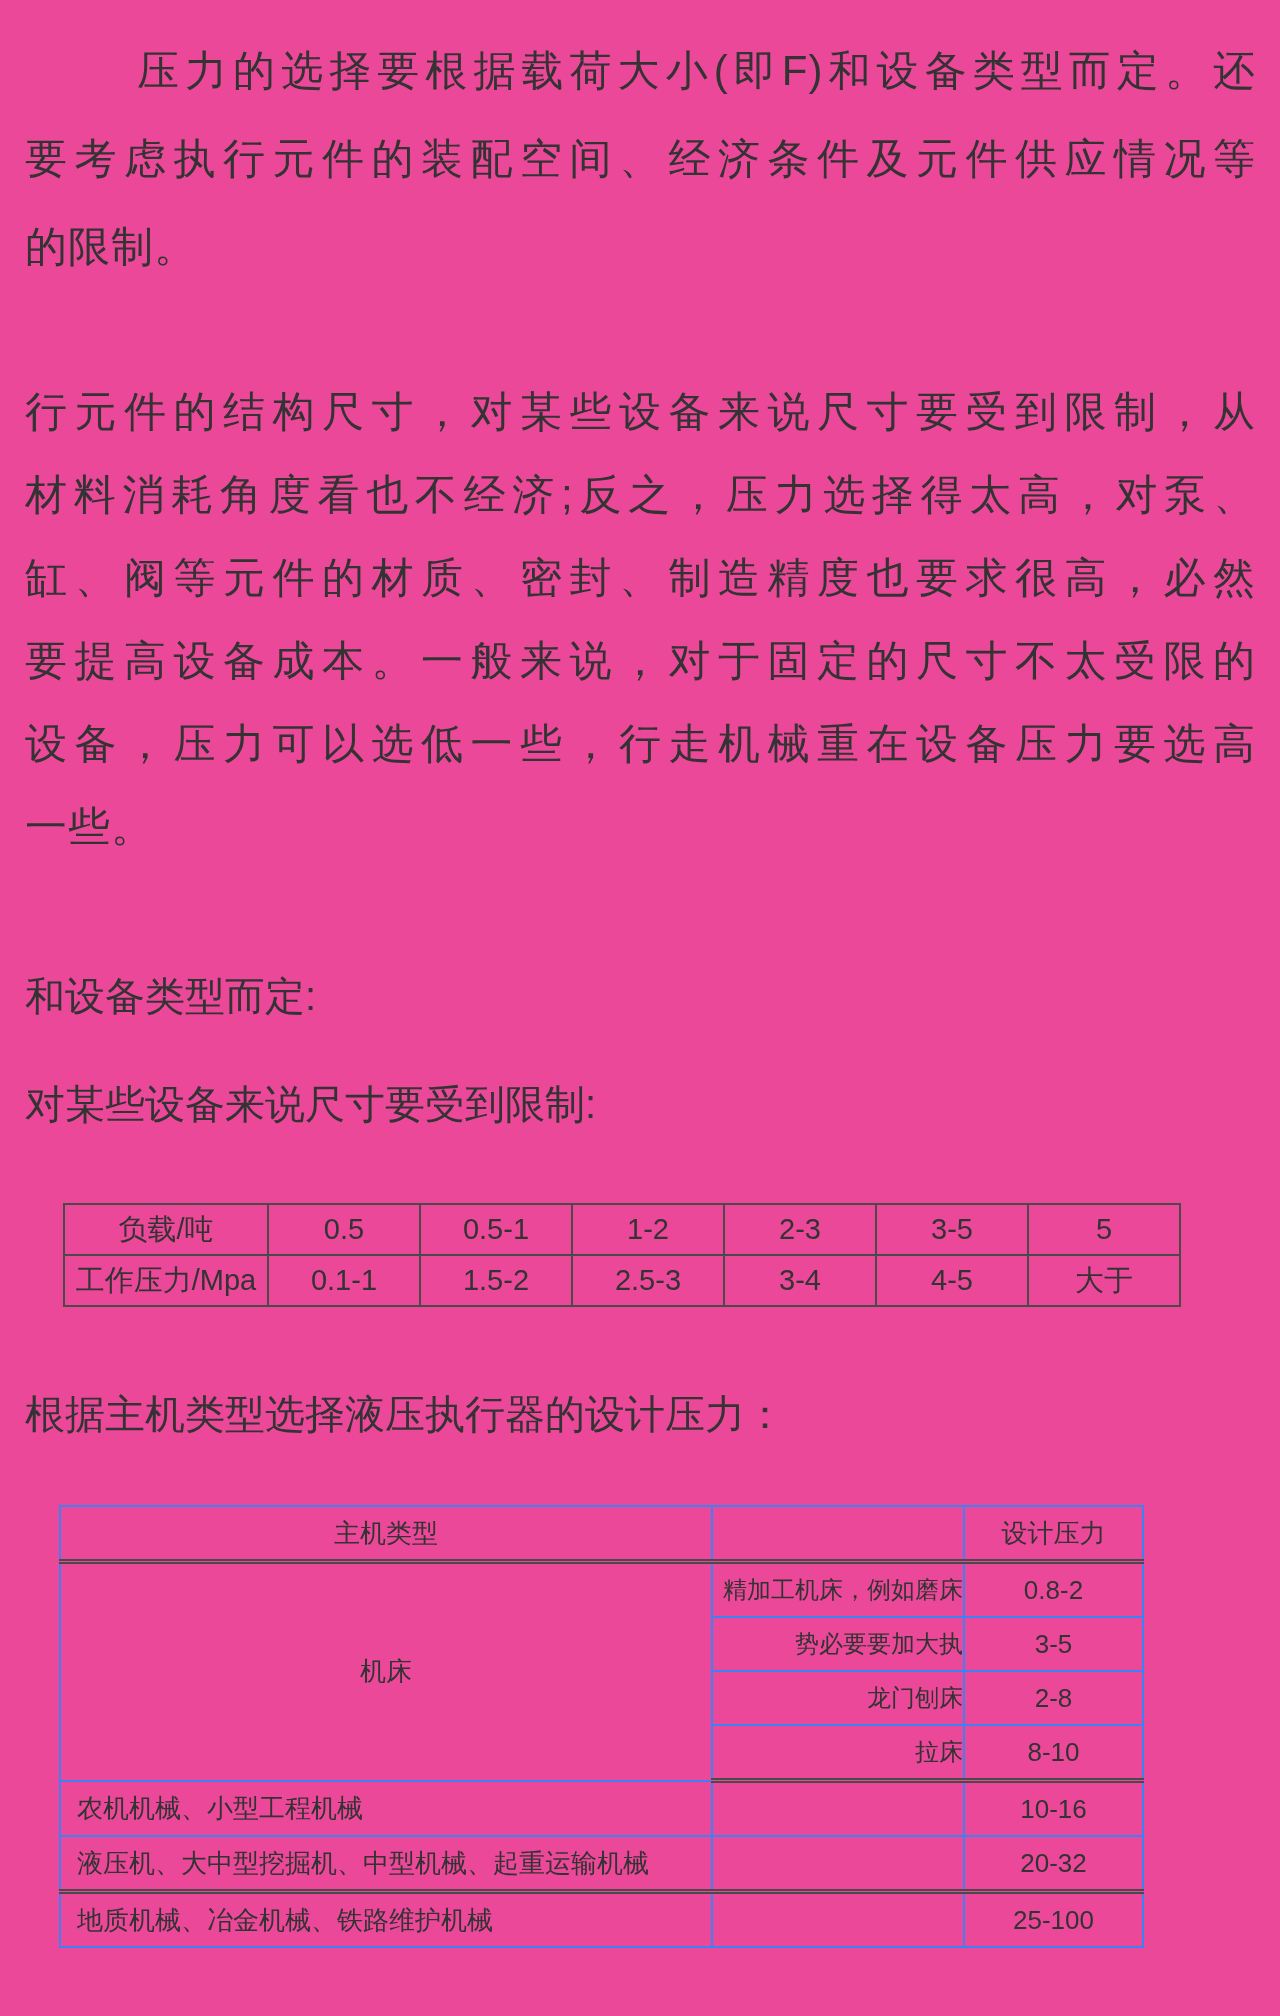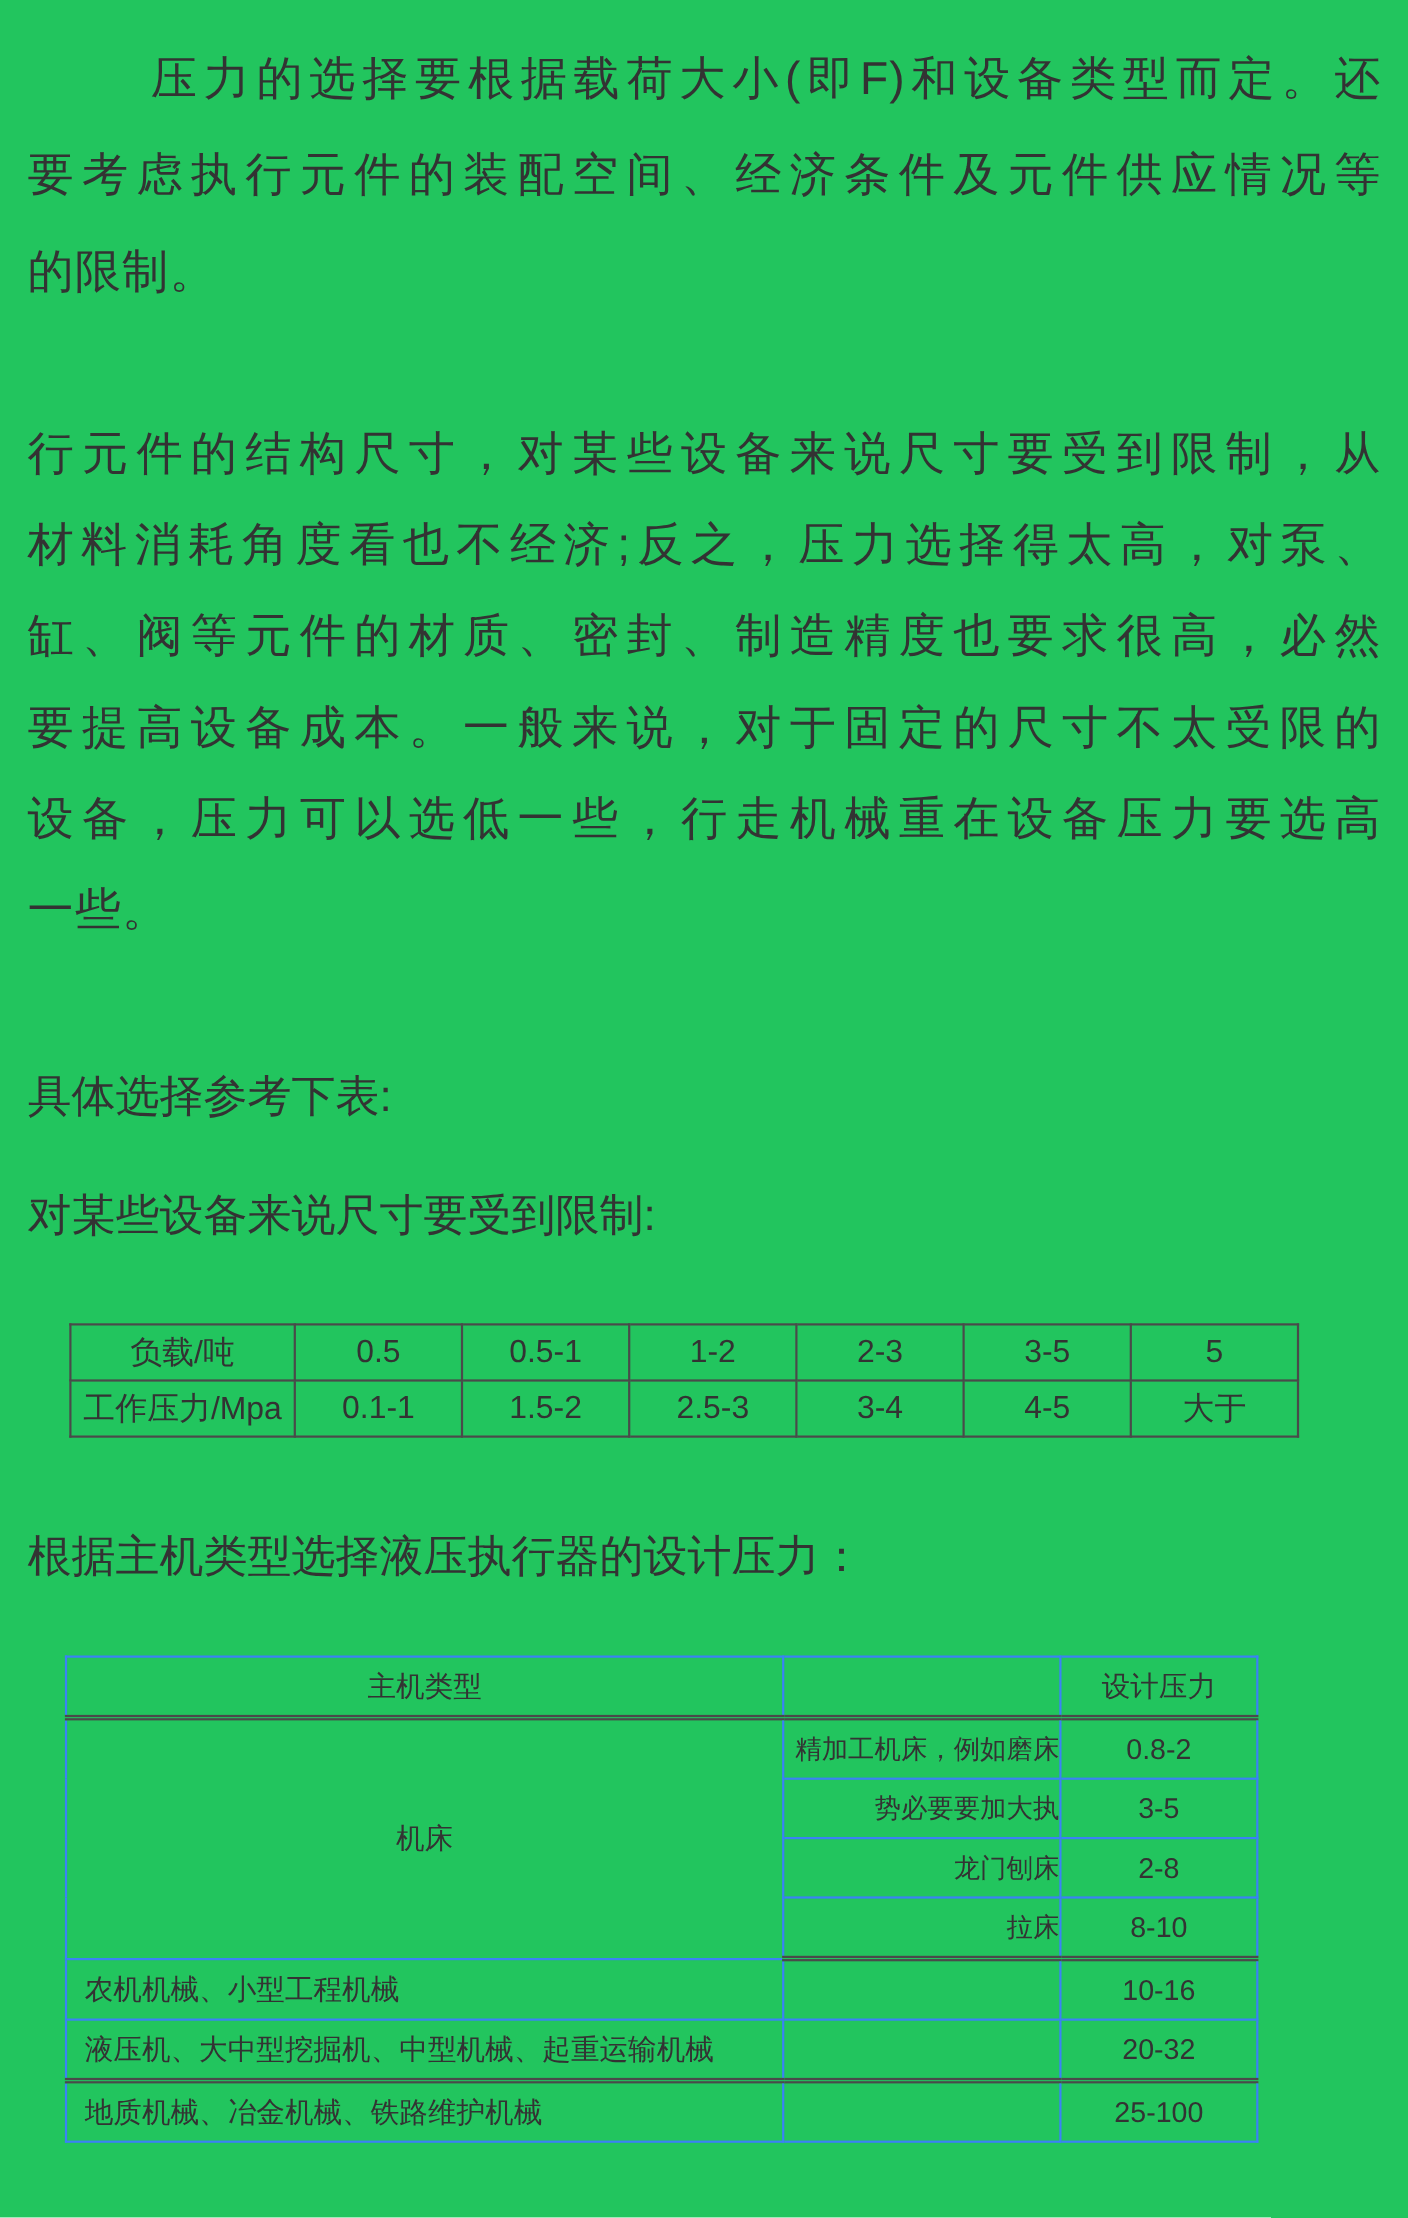--- a/index.html
+++ b/index.html
@@ -1,20 +1,20 @@
 <!DOCTYPE html>
 <html><head>
 <meta charset="utf-8">
 <style>
   html,body{margin:0;padding:0;background:#ffffff;}
   .page{
     position:relative;
     width:1280px;
     height:2016px;
-    background:#22c55e;
+    background:#ec4899;
     font-family:"Liberation Sans","DejaVu Sans",sans-serif;
     color:#333333;
     overflow:hidden;
   }
   .para{position:absolute;left:25px;width:1231px;}
   .p1{top:27px;}
   .p2{top:370px;}
   .p1 .pline{line-height:88px;}
   .p2 .pline{line-height:83px;}
   .pline{
@@ -60,21 +60,21 @@
 
   <div class="para p2">
     <div class="pline">行元件的结构尺寸，对某些设备来说尺寸要受到限制，从</div>
     <div class="pline">材料消耗角度看也不经济;反之，压力选择得太高，对泵、</div>
     <div class="pline">缸、阀等元件的材质、密封、制造精度也要求很高，必然</div>
     <div class="pline">要提高设备成本。一般来说，对于固定的尺寸不太受限的</div>
     <div class="pline">设备，压力可以选低一些，行走机械重在设备压力要选高</div>
     <div class="pline end">一些。</div>
   </div>
 
-  <div class="heading" id="h-intro">具体选择参考下表:</div>
+  <div class="heading" id="h-intro">和设备类型而定:</div>
   <div class="heading" id="h-t1">对某些设备来说尺寸要受到限制:</div>
 
   <table class="t1">
     <colgroup>
       <col style="width:204px">
         <col style="width:152px">
         <col style="width:152px">
       <col style="width:152px">
         <col style="width:152px">
         <col style="width:152px">

